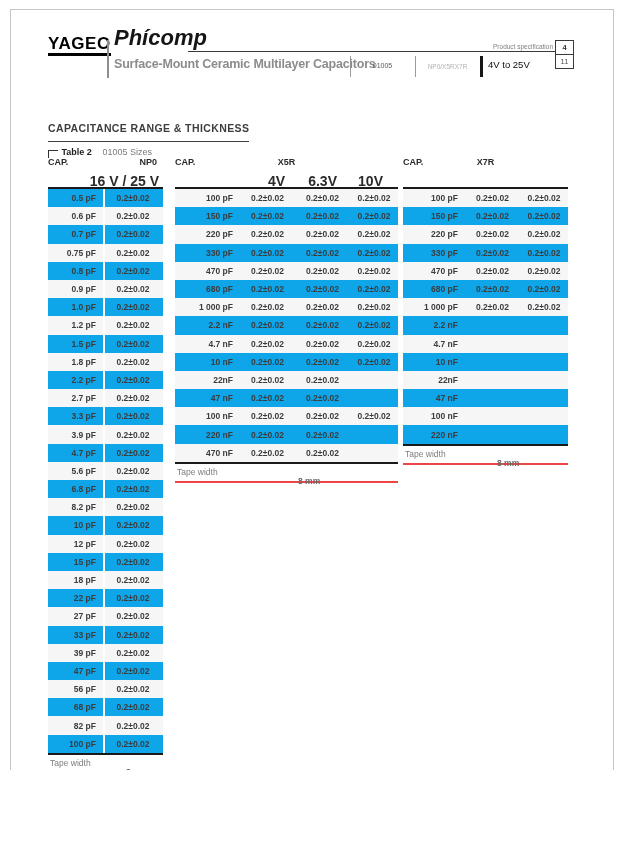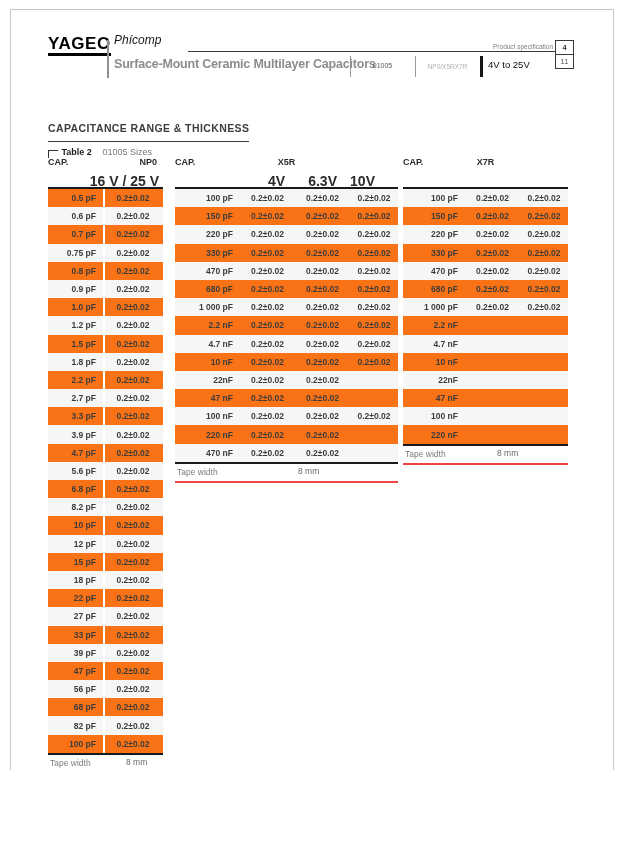--- a/index.html
+++ b/index.html
@@ -5,21 +5,21 @@
   html,body{margin:0;padding:0;background:#fff;}
   .page{position:relative;width:623px;height:770px;background:#fff;overflow:hidden;
         font-family:"Liberation Sans",sans-serif;-webkit-font-smoothing:antialiased;}
   .frame{position:absolute;left:10px;top:9px;width:602px;height:900px;
          border-left:1px solid #c6c6c6;border-top:1px solid #c6c6c6;border-right:1px solid #c6c6c6;}
 
   
   .yageo{position:absolute;left:48px;top:35px;font-size:17px;font-weight:bold;letter-spacing:.6px;
          color:#000;border-bottom:3px solid #000;line-height:17px;padding-bottom:1px;}
   .brand-divider{position:absolute;left:107px;top:40px;width:2px;height:38px;background:#8f8f8f;}
-  .phicomp{position:absolute;left:114px;top:33px;font-size:12px;font-weight:normal;font-style:italic;color:#151515;}
+  .phicomp{position:absolute;left:114px;top:25px;font-size:22px;font-weight:bold;font-style:italic;color:#151515;}
   .spec-label{position:absolute;right:70px;top:43px;font-size:6.5px;color:#808080;}
   .spec-line{position:absolute;left:188px;top:51px;width:368px;height:1px;background:#3a3a3a;}
   .page-box{position:absolute;left:555px;top:40px;width:17px;height:27px;border:1px solid #3a3a3a;
             display:flex;flex-direction:column;font-size:7.5px;color:#333;}
   .page-box .pn{flex:1;border-bottom:1px solid #3a3a3a;display:flex;align-items:center;justify-content:center;font-weight:bold;}
   .page-box .pt{flex:1;display:flex;align-items:center;justify-content:center;color:#555;}
   .sep{position:absolute;top:56px;height:21px;}
   .s1{left:350px;width:1px;background:#9a9a9a;}
   .s2{left:415px;width:1px;background:#9a9a9a;}
   .s3{left:480px;width:3px;background:#161616;}
@@ -46,43 +46,43 @@
   .h1{position:relative;height:17px;font-size:9px;font-weight:bold;color:#2b2b2b;}
   .cap-h{position:absolute;left:0;top:2px;}
   .name-h{position:absolute;top:2px;}
   .t-np0 .name-h{right:6px;}
   .t-x5r .name-h,.t-x7r .name-h{left:0;right:0;text-align:center;}
   .h2{position:relative;height:15px;font-size:14px;font-weight:bold;color:#2b2b2b;}
   .vh{position:absolute;top:1px;text-align:right;}
   .t-np0 .vh0{right:4px;}
   .t-x5r .vh0{left:65px;width:45px;}
   .t-x5r .vh1{left:120px;width:42px;}
-  .t-x5r .vh2{left:160px;width:40px;}
+  .t-x5r .vh2{left:168px;width:40px;}
   .t-x7r .vh0{left:62px;width:52px;}
   .t-x7r .vh1{left:117px;width:43px;}
 
   .trow{display:flex;height:18.2px;font-size:8.5px;font-weight:bold;color:#3c3c3c;}
-  .trow.shade{background:#f97316;}
+  .trow.shade{background:#0ea5e9;}
   .trow.light{background:#f6f6f6;}
   .cell{display:flex;align-items:center;box-sizing:border-box;}
   .cap{justify-content:flex-end;padding-right:7px;}
   .val{justify-content:center;}
   .t-np0 .cap{width:57px;border-right:2px solid #fff;}
   .t-np0 .val{width:56px;}
   .t-x5r .cap{width:65px;}
   .t-x5r .val{width:55px;}
   .t-x5r .val:nth-child(4){width:48px;}
   .t-x7r .cap{width:62px;}
   .t-x7r .val:nth-child(2){width:55px;}
   .t-x7r .val:nth-child(3){width:48px;}
 
   .taperow{position:relative;height:17px;border-top:2px solid #1a1a1a;border-bottom:2px solid #ef4444;
            font-size:8.5px;color:#7d7d7d;}
   .tape-label{position:absolute;left:2px;top:3px;}
-  .tape-value{position:absolute;top:2px;color:#6b6b6b;}
+  .tape-value{position:absolute;top:12px;color:#6b6b6b;font-weight:bold;}
   .t-np0 .tape-value{left:78px;}
   .t-x5r .tape-value{left:123px;}
   .t-x7r .tape-value{left:94px;}
 
   
   .footer-topline{position:absolute;left:31px;top:828px;width:561px;height:1px;background:#ddd;}
   .footer-icons{position:absolute;left:47px;top:839px;display:flex;gap:3px;}
   .cicon{width:15px;height:15px;border:1px solid #9a9a9a;border-radius:50%;box-sizing:border-box;
          display:flex;align-items:center;justify-content:center;}
   .cicon svg{display:block;}

